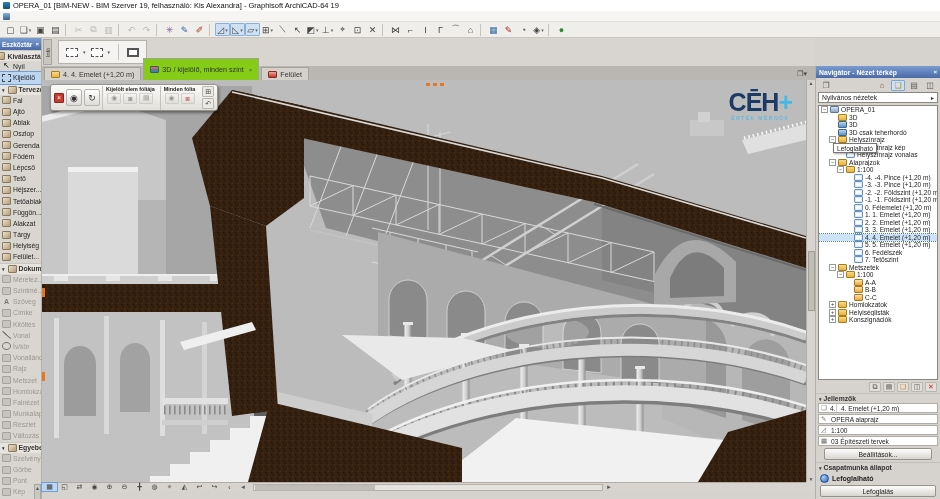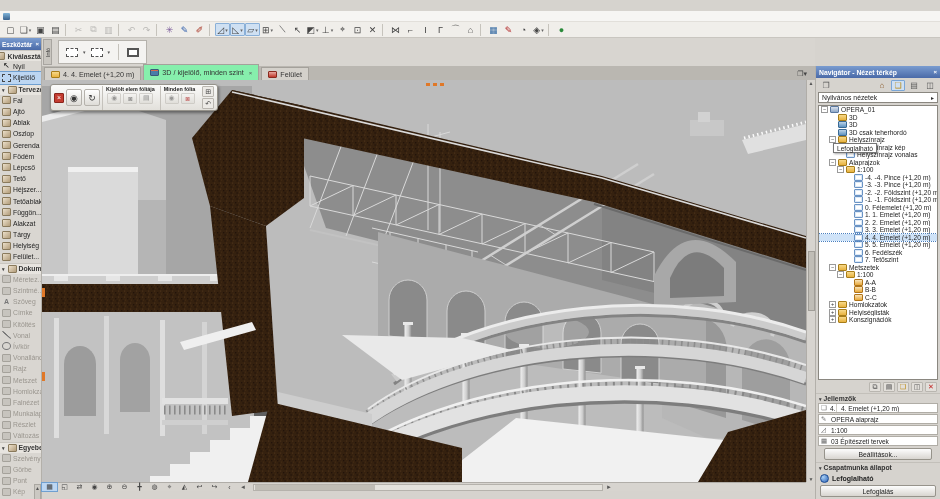--- a/index.html
+++ b/index.html
@@ -49,21 +49,21 @@
 #infobar{left:42px;top:38px;width:773px;height:28px;background:#d8d5d0;display:flex;align-items:center}
 .ib-tab{width:9px;height:26px;background:#c9c6c0;border:1px solid #a8a5a0;font-size:5.5px;color:#333;display:flex;align-items:center;justify-content:center;writing-mode:vertical-rl;transform:rotate(180deg);margin-left:1px}
 .ib-box{margin-left:6px;height:24px;background:#f4f3f1;border:1px solid #b5b2ac;display:flex;align-items:center;gap:5px;padding:0 7px}
 .mq{width:12px;height:9px;border:1px dashed #555;background:#fff}
 .mq.heavy{border-width:2px}
 .ib-caret{font-size:5px;color:#555}
 .ib-sep{width:1px;height:16px;background:#c5c2bc;margin:0 3px}
 
 #tabbar{left:42px;top:66px;width:773px;height:14px;background:#bab7b1;display:flex;align-items:flex-end;position:absolute}
 .tab{height:13px;display:flex;align-items:center;gap:3px;padding:0 6px;background:#d4d1cb;border:1px solid #a4a19b;border-bottom:none;font-size:7.2px;color:#333;margin-left:2px;white-space:nowrap}
-.tab.act{background:#86efac;height:16px}
+.tab.act{background:#84cc16;height:22px}
 .tab .tico{width:8px;height:7px;border-radius:1px}
 .tab[data-icon="folder-icon"] .tico{background:linear-gradient(#f7d98a,#e8b23e);border:1px solid #a87d18}
 .tab[data-icon="view3d-icon"] .tico{background:linear-gradient(#d86a4a 30%,#4a7ea8 30%);border:1px solid #3a5a7a}
 .tab[data-icon="report-icon"] .tico{background:linear-gradient(#e8a9a0,#c0392b);border:1px solid #8a2a1e}
 .tab .tclose{font-size:6px;color:#555;margin-left:2px}
 .tab .tclose:empty{display:none}
 #tablist-btn{position:absolute;right:8px;bottom:2px;font-size:7px;color:#444}
 
 #viewport{left:42px;top:80px;width:764px;height:402px;background:#bcbcbc;overflow:hidden}
 #scene{position:absolute;left:0;top:0}
@@ -127,20 +127,30 @@
 .btn{height:12px;background:linear-gradient(#fdfdfd,#d8d5d0);border:1px solid #96938b;border-radius:2px;font-size:6.8px;display:flex;align-items:center;justify-content:center;margin:2px 8px;color:#222}
 .tw-status{height:12px;display:flex;align-items:center;gap:3px;padding:0 4px;font-size:7px;font-weight:bold}
 .orb{width:9px;height:9px;border-radius:50%;background:radial-gradient(circle at 30% 30%,#a9d0f5,var(--status_orb));border:1px solid #1c4a90}
 .btn.action{margin:1px 4px 2px}
 </style>
 </head>
 <body>
 
 <div id="app">
 
+  <div id="titlebar" class="abs">
+    <span class="appico"></span>
+    <span class="ttl">OPERA_01 [BIM-NEW - BIM Szerver 19, felhasználó: Kis Alexandra] - Graphisoft ArchiCAD-64 19</span>
+    <span class="winctl">
+
+    <span></span>
+        <span></span>
+        <span></span>
+      </span>
+  </div>
 
   <div id="menubar" class="abs">
     <span class="docico"></span>
     <span style="display:flex">
 
     <span class="menu-item"></span>
         <span class="menu-item"></span>
         <span class="menu-item"></span>
         <span class="menu-item"></span>
         <span class="menu-item"></span>
@@ -662,20 +672,24 @@
 
       <span class="p-xbtn">
             <span>⊞</span>
           </span>
           <span class="p-xbtn">
             <span>↶</span>
           </span>
         </span>
     </div>
 
+    <div class="logo">
+      <div><span class="logo-main">CĒH</span><span class="logo-main logo-plus">+</span></div>
+      <div class="logo-sub">ÉRTÉK MÉRNÖK</div>
+    </div>
 
     <span class="mark-top"></span>
     <span class="mark-left1"></span>
     <span class="mark-left2"></span>
   </div>
 
   <div id="vscroll" class="abs">
     <span>▲</span>
     <span class="vthumb"></span>
     <span>▼</span>

